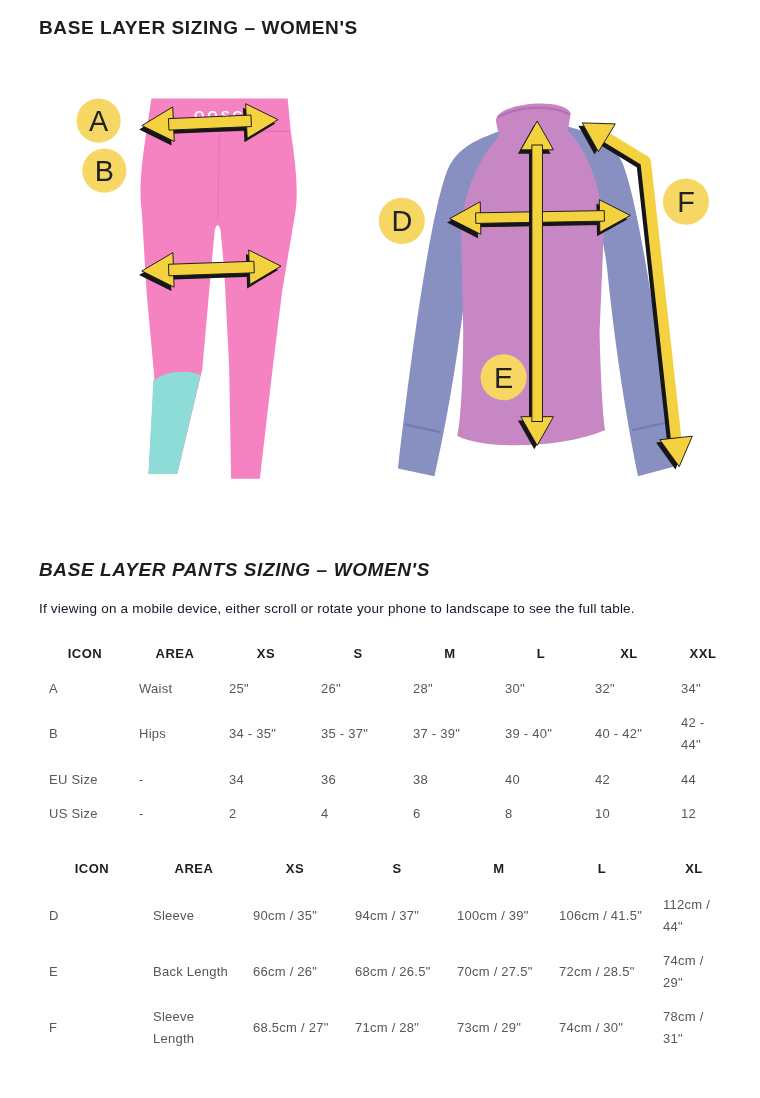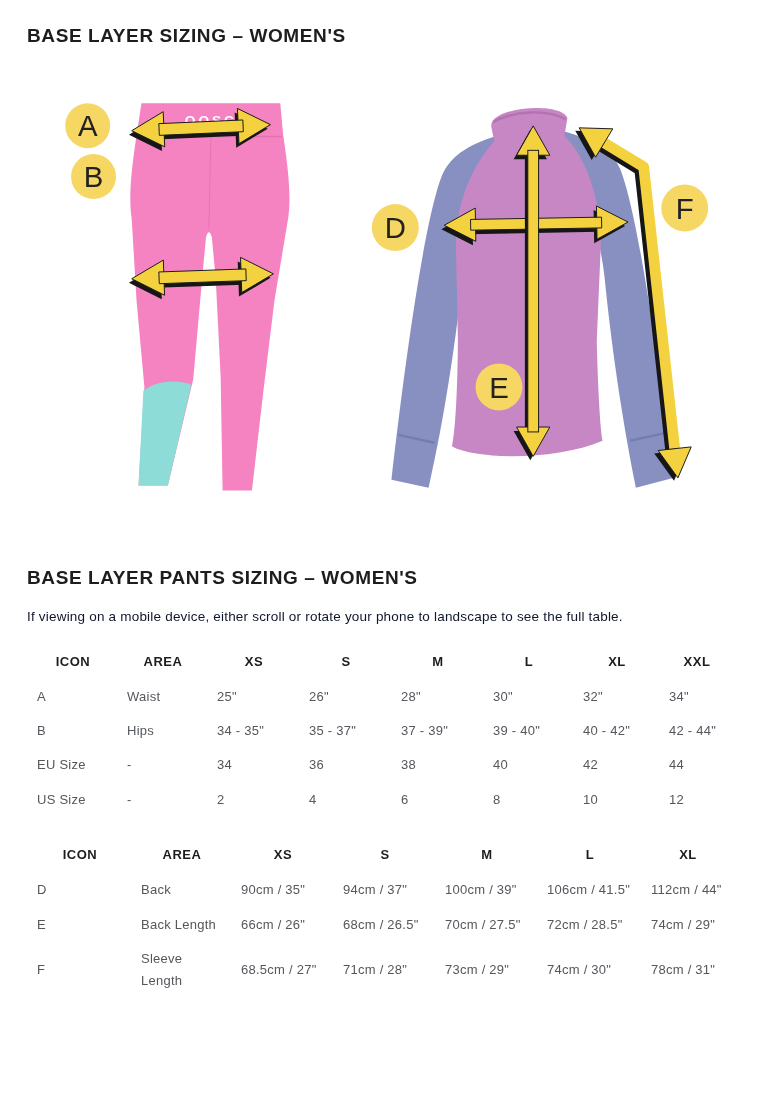--- a/index.html
+++ b/index.html
@@ -2,29 +2,29 @@
 <html><head>
 <meta charset="utf-8">
 <style>
   * { margin:0; padding:0; box-sizing:border-box; }
   html,body { background:#ffffff; }
   body {
     width:760px; height:1098px; overflow:hidden;
     font-family:"Liberation Sans", sans-serif;
     color:#54575c;
   }
-  .page { padding:16px 27px 0 27px;margin-top:8px; }
+  .page { padding:16px 27px 0 39px; }
   h1, h2 {
     font-size:19px; font-weight:700; color:#1d1d1d;
     letter-spacing:0.6px; line-height:1.25;
   }
   .diagram-row { display:flex; align-items:flex-start; margin-top:31px; height:425px; }
   .leggings-svg { margin-left:2px; }
   .jacket-svg { margin-left:44px; margin-top:13px; }
-  .pants-heading { margin-top:62px; }
+  .pants-heading { margin-top:62px;font-style:italic; }
   .mobile-note { margin-top:19px; font-size:13.5px; letter-spacing:0.2px; color:#0f172a; }
   .size-table {
     width:100%; margin-top:20px; border-collapse:collapse; table-layout:fixed;
     font-size:13px; letter-spacing:0.25px; color:#54575c;
   }
   .size-table th {
     text-align:center; font-weight:700; color:#1d1d1d;
     padding:8px 8px 8px 10px; letter-spacing:0.5px; line-height:1.6;
   }
   .size-table td { padding:6px 8px 6px 10px; line-height:1.7; vertical-align:middle; }
@@ -250,21 +250,21 @@
             <th>XS</th>
             <th>S</th>
             <th>M</th>
             <th>L</th>
             <th>XL</th>
           </tr>
         </thead>
         <tbody>
           <tr>
             <td>D</td>
-            <td>Back</td>
+            <td>Sleeve</td>
             <td>90cm / 35"</td>
             <td>94cm / 37"</td>
             <td>100cm / 39"</td>
             <td>106cm / 41.5"</td>
             <td>112cm / 44"</td>
           </tr>
           <tr>
             <td>E</td>
             <td>Back Length</td>
             <td>66cm / 26"</td>

